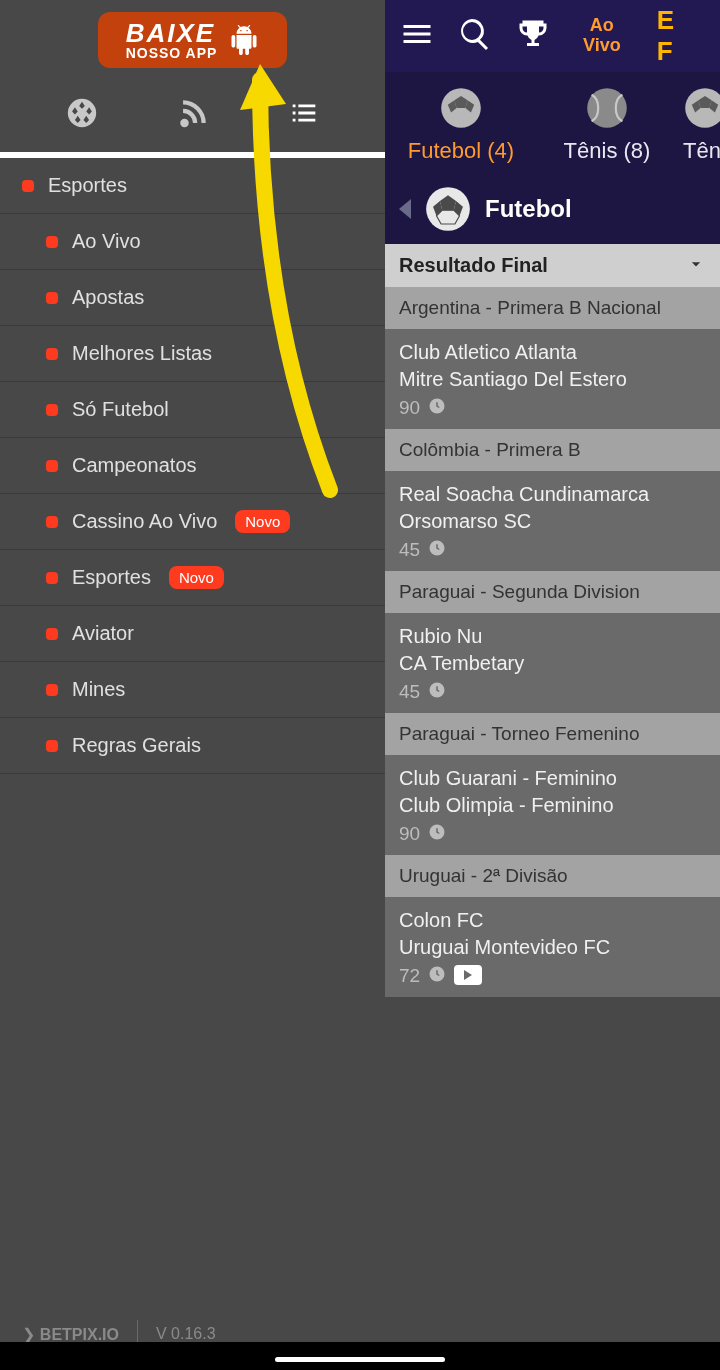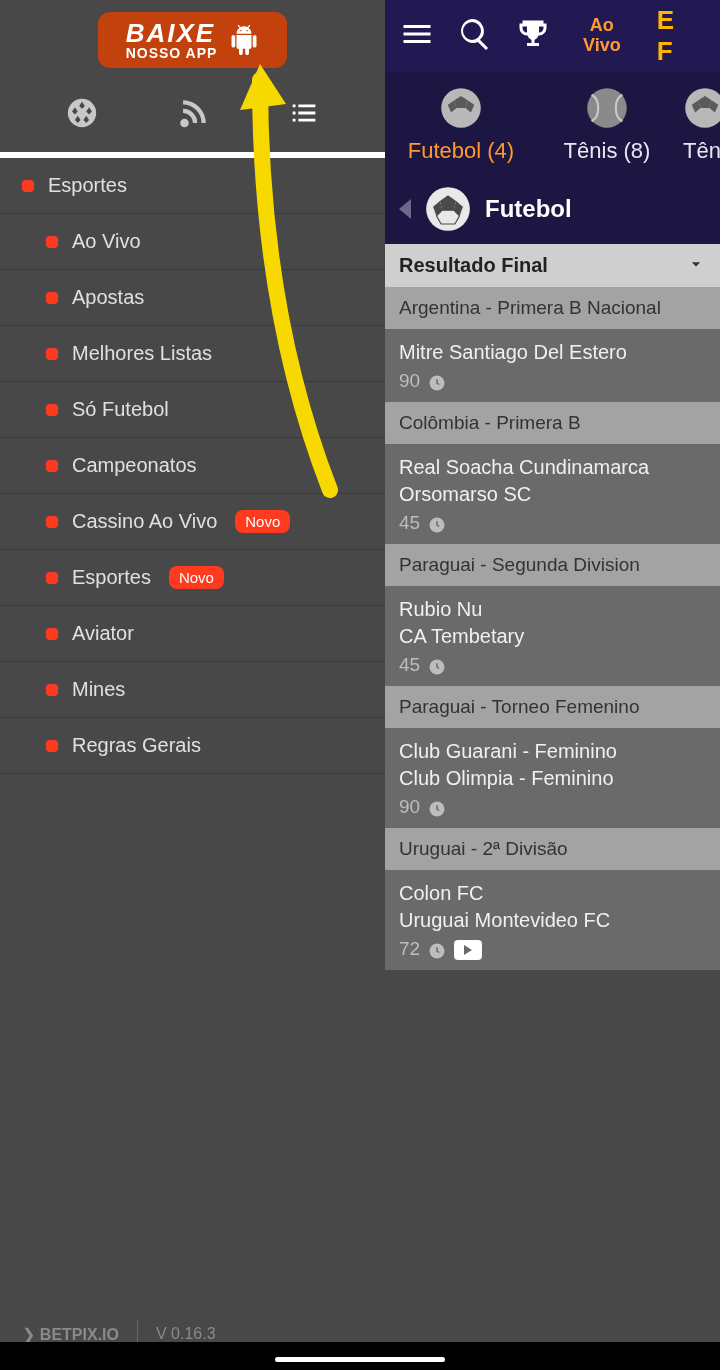--- a/index.html
+++ b/index.html
@@ -66,21 +66,21 @@
 
 .result-header {
   background: #cfcfcf; color: #222; font-size: 20px; font-weight: 700;
   padding: 10px 14px; display: flex; justify-content: space-between; 
 }
 .result-header svg { width: 20px; height: 20px; fill: #333; }
 
 .league { background: #a3a3a3; color: #333; font-size: 19px; padding: 10px 14px; }
 .match { background: #6a6a6a; color: #f0f0f0; padding: 10px 14px; }
 .match .team { font-size: 20px; line-height: 1.35; }
-.match .time { color: #bdbdbd; font-size: 19px; margin-top: 4px; display: flex; align-items: flex-end; gap: 8px; }
+.match .time { color: #bdbdbd; font-size: 19px; margin-top: 4px; display: flex; align-items: flex-start; gap: 8px; }
 .match .time svg { width: 18px; height: 18px; fill: #bdbdbd; }
 .match .time .yt { width: 28px; height: 20px; background: #fff; border-radius: 4px; display: inline-flex; align-items: center; justify-content: center; }
 .match .time .yt::before { content: ""; border-left: 8px solid #6a6a6a; border-top: 5px solid transparent; border-bottom: 5px solid transparent; }
 </style>
 </head>
 <body>
 
 <div class="container">
 
   <div class="sidebar">
@@ -237,20 +237,21 @@
     <div class="result-header">
       <span>Resultado Final</span>
       <svg viewBox="0 0 24 24">
           <path d="M7 10l5 5 5-5z"></path>
         </svg>
     </div>
 
     <div id="matches">
         <div class="league">Argentina - Primera B Nacional</div>
         <div class="match">
+          <div class="team">Club Atletico Atlanta</div>
           <div class="team">Mitre Santiago Del Estero</div>
           <div class="time">
             <span>90</span>
             <svg viewBox="0 0 24 24">
               <circle cx="12" cy="12" r="10"></circle>
               <path d="M12 7v5l3 2" stroke="#6a6a6a" stroke-width="2" fill="none"></path>
             </svg>
           </div>
         </div>
         <div class="league">Colômbia - Primera B</div>

